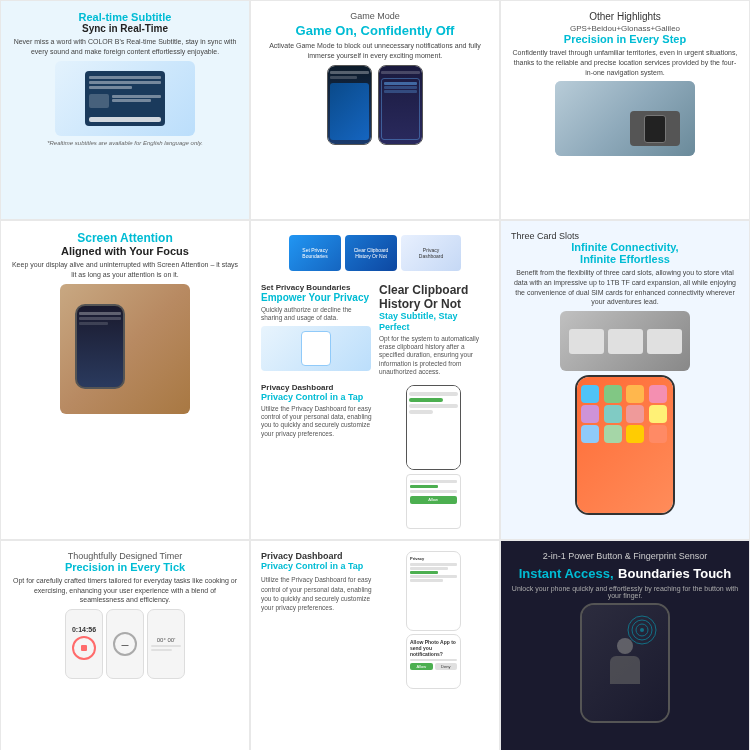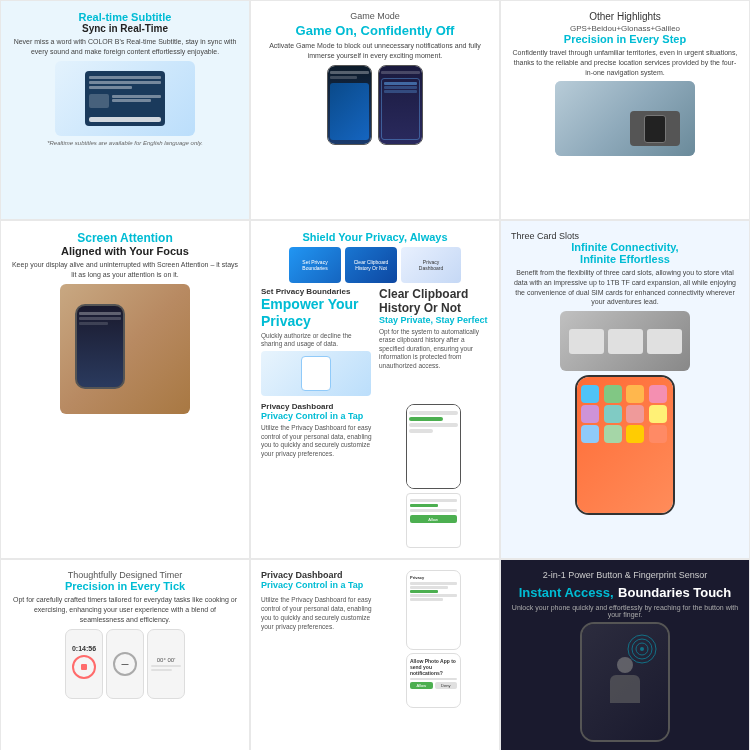--- a/index.html
+++ b/index.html
@@ -464,46 +464,45 @@
     <div class="body-text">Confidently travel through unfamiliar territories, even in urgent situations, thanks to the reliable and precise location services provided by the four-in-one navigation system.</div>
     <div class="car-image">
       <div style="position:absolute;width:100%;height:100%;background:linear-gradient(135deg,#b8ccd8 0%,#8faabb 50%,#6a8a9a 100%);"></div>
       <div style="position:absolute;width:50px;height:35px;background:#555;border-radius:4px;bottom:10px;right:15px;display:flex;align-items:center;justify-content:center;">
         <div style="width:22px;height:28px;background:#222;border-radius:3px;border:1px solid #777;"></div>
       </div>
     </div>
   </div>
 
   <div class="cell cell-5">
-    <div class="title-cyan" style="font-size:11px;margin-bottom:4px;">Shield Your Privacy, Always</div>
     <div class="privacy-boxes">
       <div class="privacy-box">
         <div class="privacy-box-text">Set Privacy<br>Boundaries</div>
       </div>
       <div class="privacy-box" style="background:linear-gradient(135deg,#1976d2,#0d47a1);">
         <div class="privacy-box-text">Clear Clipboard<br>History Or Not</div>
       </div>
       <div class="privacy-box" style="background:linear-gradient(135deg,#e8f0fe,#c5d8f5);width:60px;height:36px;">
         <div class="privacy-box-text" style="color:#333;">Privacy<br>Dashboard</div>
       </div>
     </div>
 
-    <div style="display:grid;grid-template-columns:1fr 1fr;gap:8px;margin-top:4px;">
+    <div style="display:grid;grid-template-columns:1fr 1fr;gap:8px;margin-top:12px;">
       <div>
         <div style="font-size:8px;font-weight:bold;color:#333;">Set Privacy Boundaries</div>
-        <div style="font-size:14px;font-weight:bold;color:#00bcd4;line-height:1.2;">Empower Your Privacy</div>
+        <div style="font-size:10px;font-weight:bold;color:#00bcd4;line-height:1.2;">Empower Your Privacy</div>
         <div style="font-size:6.5px;color:#555;line-height:1.3;margin-top:2px;">Quickly authorize or decline the sharing and usage of data.</div>
 
         <div style="width:100%;height:45px;background:linear-gradient(135deg,#e8f4fd,#bbdefb);border-radius:4px;margin-top:3px;display:flex;align-items:center;justify-content:center;">
           <div style="width:30px;height:35px;border:1px solid #90caf9;border-radius:4px;background:#fff;"></div>
         </div>
       </div>
       <div>
         <div style="font-size:12px;font-weight:bold;color:#333;">Clear Clipboard History Or Not</div>
-        <div style="font-size:9px;font-weight:bold;color:#00bcd4;line-height:1.2;">Stay Private, Stay Perfect</div>
+        <div style="font-size:9px;font-weight:bold;color:#00bcd4;line-height:1.2;">Stay Subtitle, Stay Perfect</div>
         <div style="font-size:6.5px;color:#555;line-height:1.3;margin-top:2px;">Opt for the system to automatically erase clipboard history after a specified duration, ensuring your information is protected from unauthorized access.</div>
       </div>
     </div>
 
     <div style="margin-top:6px;display:grid;grid-template-columns:1fr 1fr;gap:4px;">
       <div>
         <div style="font-size:8px;font-weight:bold;color:#333;">Privacy Dashboard</div>
         <div style="font-size:9px;font-weight:bold;color:#00bcd4;line-height:1.2;">Privacy Control in a Tap</div>
         <div style="font-size:6.5px;color:#555;line-height:1.3;margin-top:2px;">Utilize the Privacy Dashboard for easy control of your personal data, enabling you to quickly and securely customize your privacy preferences.</div>
       </div>

